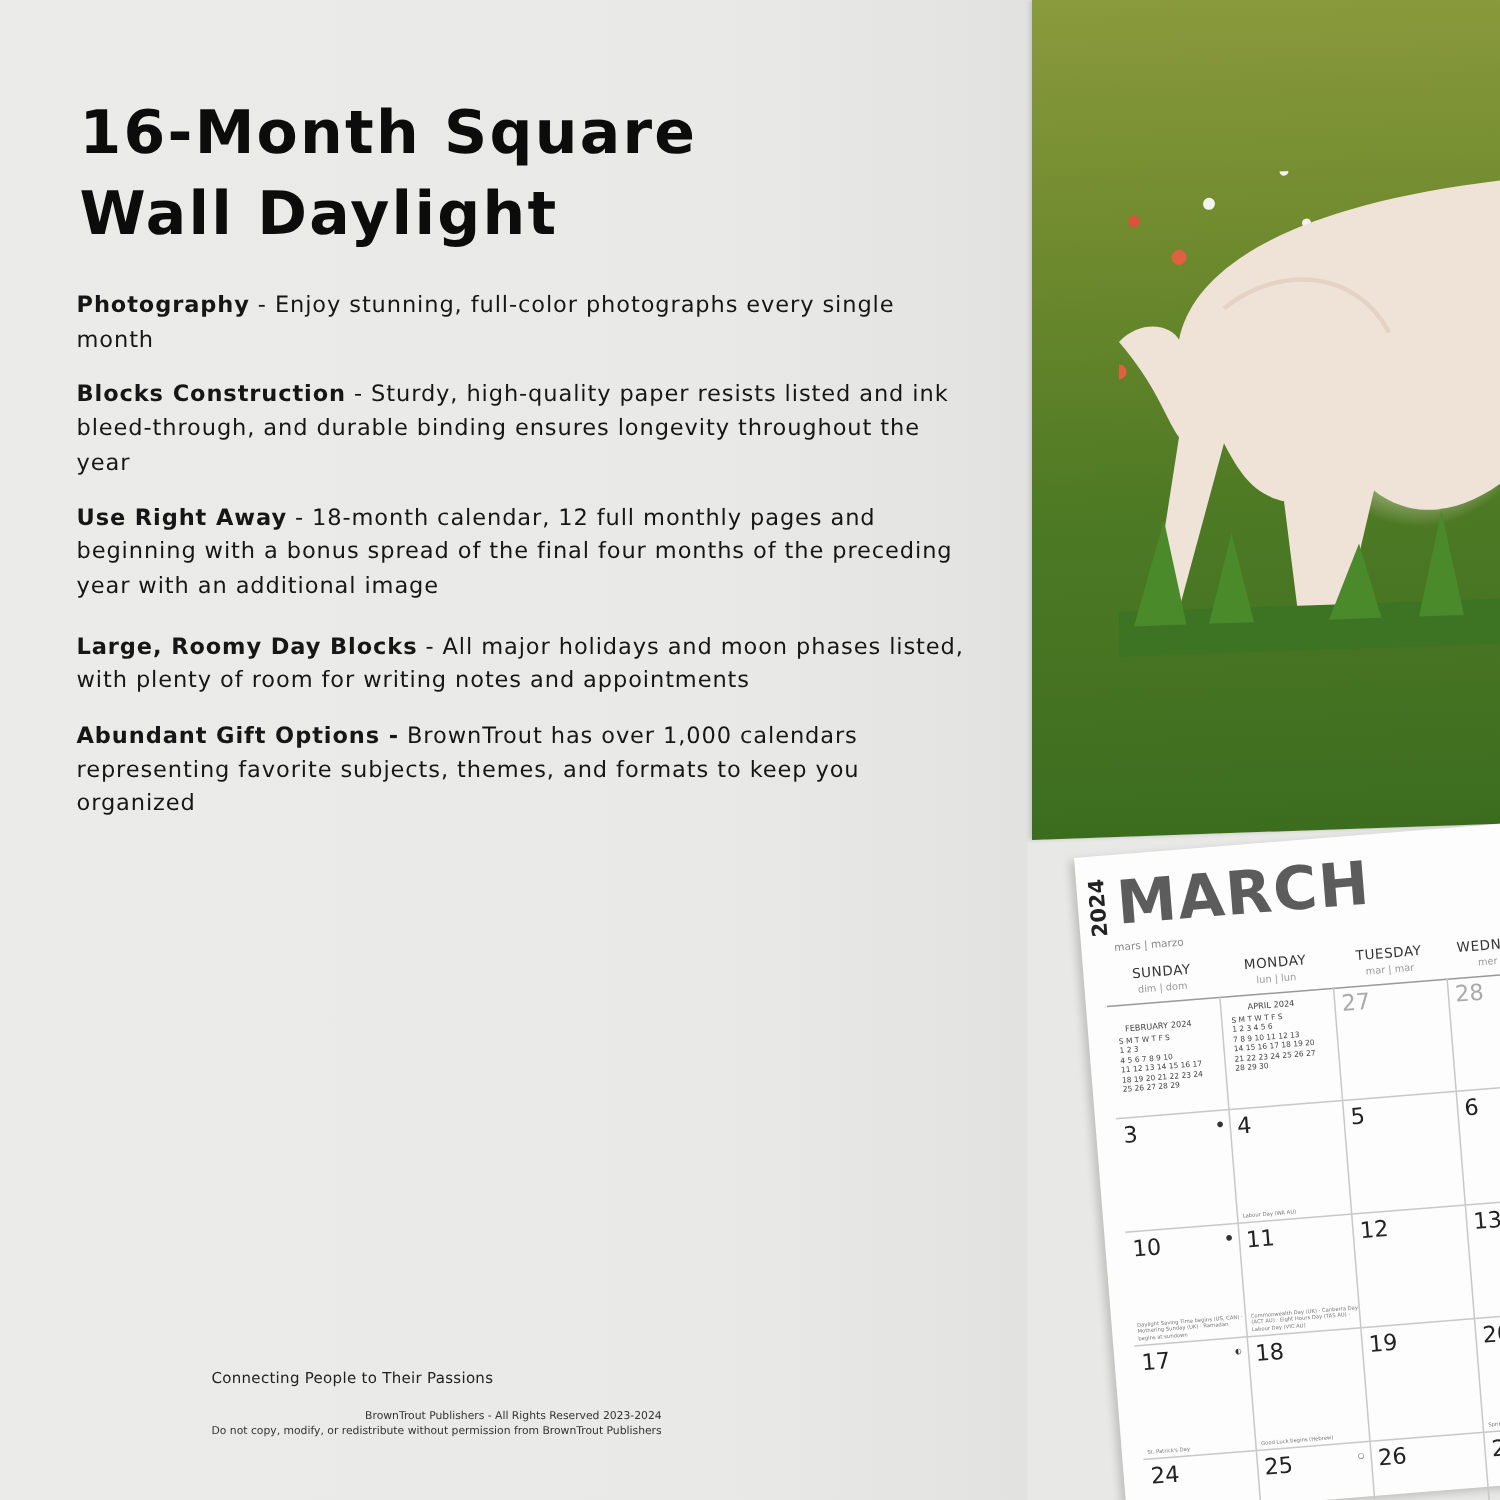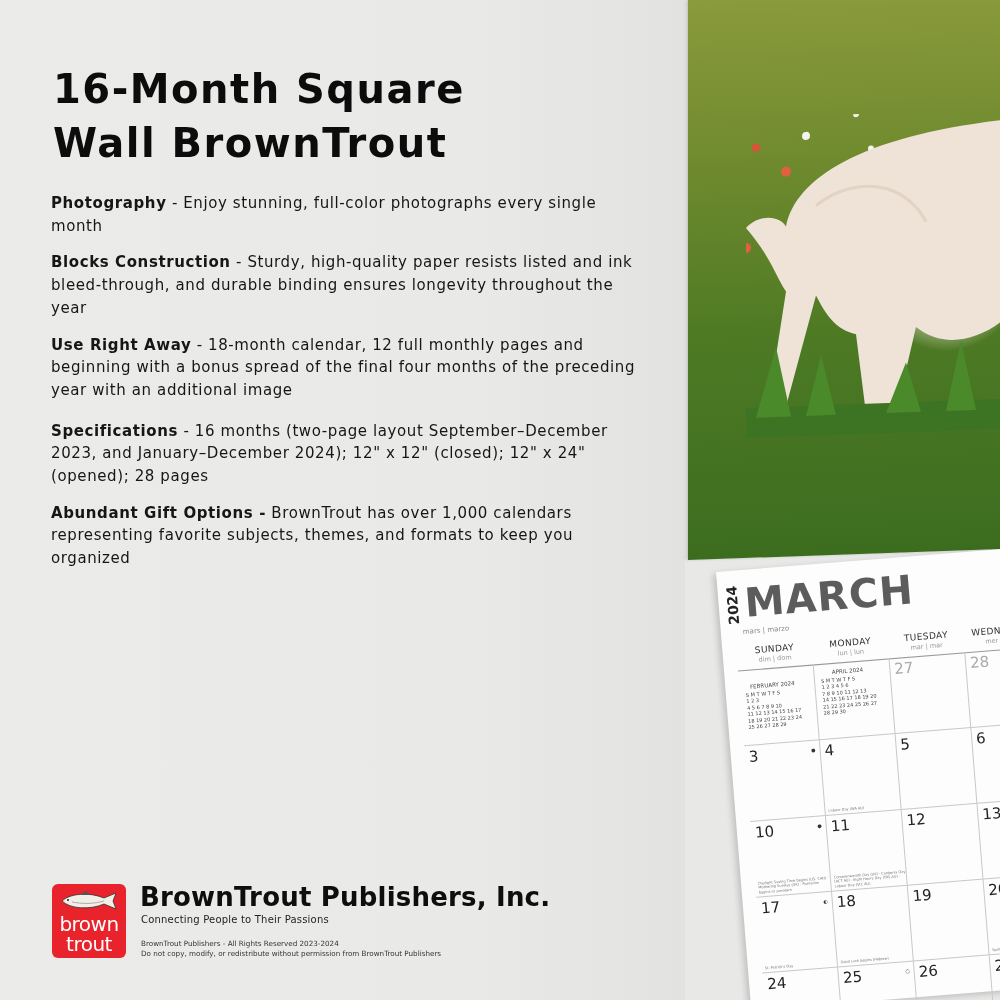--- a/index.html
+++ b/index.html
@@ -32,21 +32,21 @@
   .logo .fish { position: absolute; left: 8px; top: 6px; width: 58px; height: 22px; }
   .logo .wm {
     position: absolute; left: 0; width: 74px; text-align: center; color: #fff;
     font-family: "DejaVu Sans", sans-serif; font-size: 20px; line-height: 20px; letter-spacing: -0.5px;
   }
   .company {
     position: absolute; left: 88px; top: 0; font-weight: bold; font-size: 26px;
     color: #0e0e0e; letter-spacing: 0.2px;
   }
   .tagline { position: absolute; left: 89px; top: 32px; font-size: 10px; color: #222; letter-spacing: 0.2px; }
-  .fine { position: absolute; left: 89px; top: 57px; font-size: 7.2px; line-height: 10px; color: #333; }
+  .fine { position: absolute; left: 89px; top: 57px; font-size: 7.2px; line-height: 10px; color: #333; text-align: right; }
 
   
   .photo {
     position: absolute; left: 688px; top: 0; width: 320px; height: 560px;
     background:
       radial-gradient(ellipse 90px 110px at 260px 250px, #f6ece4 0%, #efe2d6 60%, rgba(239,226,214,0) 100%),
       radial-gradient(ellipse 70px 40px at 175px 120px, rgba(240,230,220,0) 0%, rgba(0,0,0,0) 100%),
       linear-gradient(180deg, #8a9a3c 0%, #6f8a2e 30%, #4e7a24 60%, #3c6d1f 100%);
     transform: skewY(-2deg); transform-origin: left top;
     box-shadow: -2px 0 3px rgba(0,0,0,0.15);
@@ -82,43 +82,32 @@
   .mini { position: absolute; left: 6px; top: 14px; font-size: 5px; color: #444; line-height: 6.5px; }
   .mini .mt { text-align: center; font-size: 5.5px; margin-bottom: 1px; }
   .moon { position: absolute; right: 4px; top: 6px; font-size: 5px; color: #333; }
 </style>
 </head>
 <body>
 
 <div class="left-panel">
   <div class="title">
     <div>16-Month Square</div>
-    <div>Wall BrownTrout</div>
+    <div>Wall Daylight</div>
   </div>
 
   <div class="features">
     <div class="feature"><b>Photography</b><span> - Enjoy stunning, full-color photographs every single month</span></div>
     <div class="feature"><b>Blocks Construction</b><span> - Sturdy, high-quality paper resists listed and ink bleed-through, and durable binding ensures longevity throughout the year</span></div>
     <div class="feature" style="margin-bottom:18px"><b>Use Right Away</b><span> - 18-month calendar, 12 full monthly pages and beginning with a bonus spread of the final four months of the preceding year with an additional image</span></div>
-    <div class="feature"><b>Specifications</b><span> - 16 months (two-page layout September–December 2023, and January–December 2024); 12" x 12" (closed); 12" x 24" (opened); 28 pages</span></div>
+    <div class="feature"><b>Large, Roomy Day Blocks</b><span> - All major holidays and moon phases listed, with plenty of room for writing notes and appointments</span></div>
     <div class="feature"><b>Abundant Gift Options -</b><span> BrownTrout has over 1,000 calendars representing favorite subjects, themes, and formats to keep you organized</span></div>
   </div>
 
   <div class="brand">
-    <div class="logo">
-      <svg class="fish" viewBox="0 0 58 22">
-        <path d="M2 11 C10 3, 30 2, 44 8 L56 3 L53 11 L56 19 L44 14 C30 20, 10 19, 2 11 Z" fill="#f2efe8" stroke="#333" stroke-width="0.8"></path>
-        <path d="M20 5 L26 1 L30 5 Z" fill="#555"></path>
-        <circle cx="8" cy="10" r="1" fill="#222"></circle>
-        <path d="M12 12 C22 14, 34 14, 44 11" stroke="#999" stroke-width="0.8" fill="none"></path>
-      </svg>
-      <div class="wm" style="top:30px">brown</div>
-      <div class="wm" style="top:50px">trout</div>
-    </div>
-    <div class="company">BrownTrout Publishers, Inc.</div>
     <div class="tagline">Connecting People to Their Passions</div>
     <div class="fine">
       <div>BrownTrout Publishers - All Rights Reserved 2023-2024</div>
       <div>Do not copy, modify, or redistribute without permission from BrownTrout Publishers</div>
     </div>
   </div>
 </div>
 
 <div class="photo">
   <svg class="sheep" viewBox="0 0 270 320">

